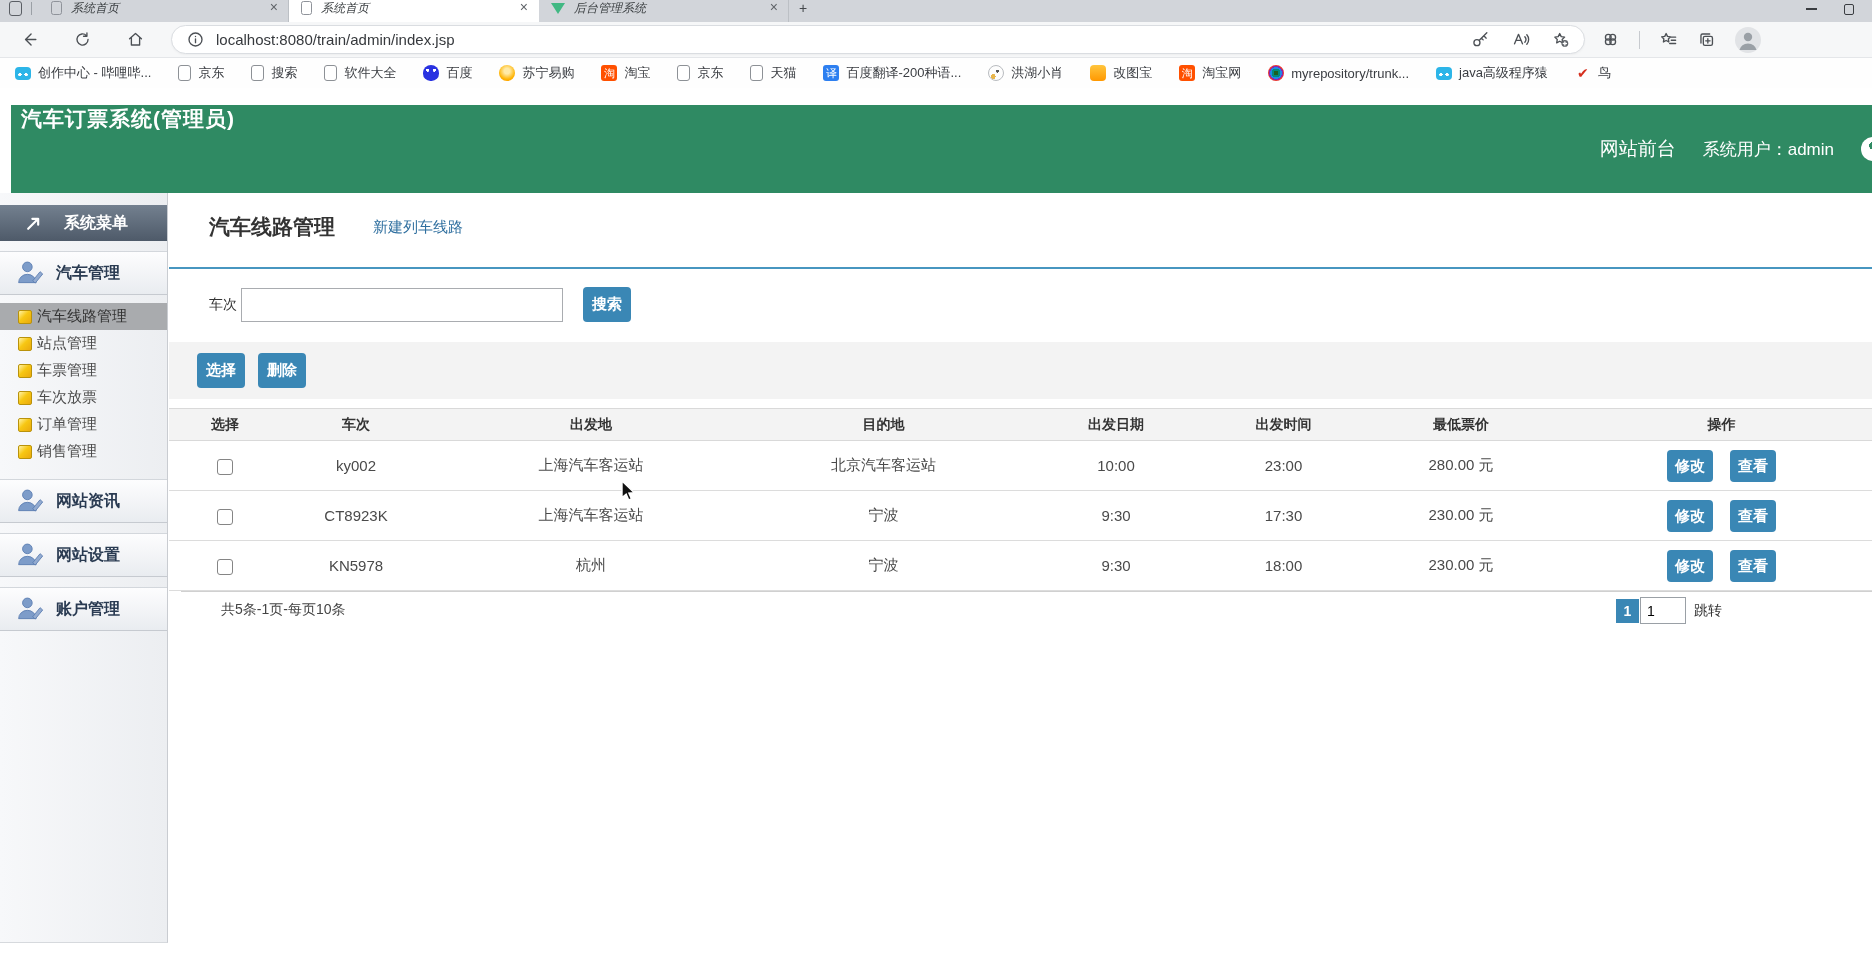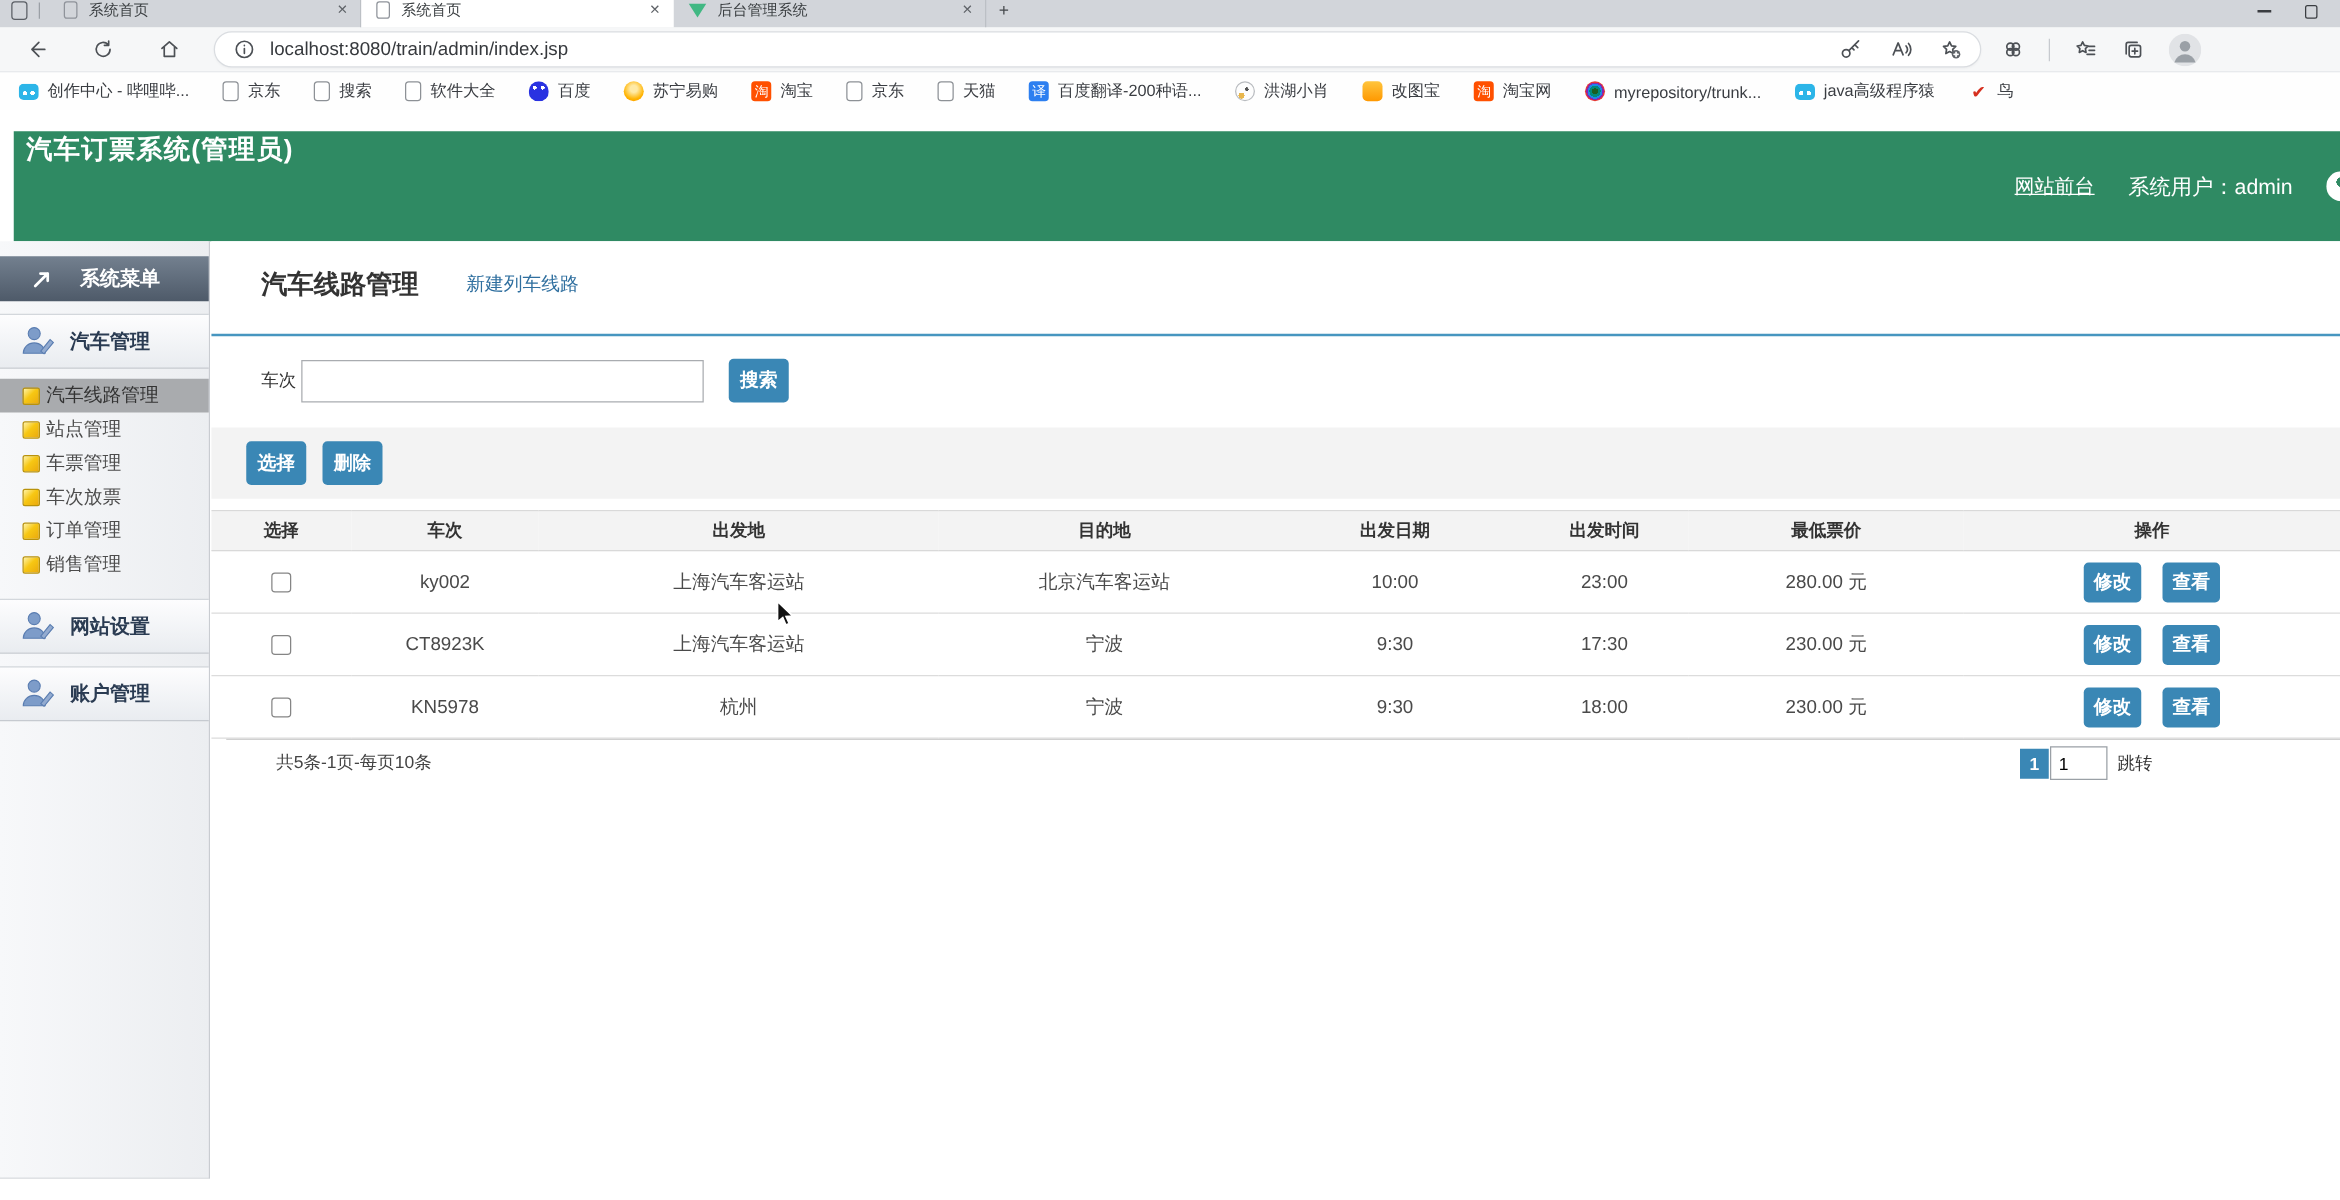--- a/index.html
+++ b/index.html
@@ -8,21 +8,21 @@
 .screen { position:relative; width:1872px; height:960px; overflow:hidden; background:#fff; }
 
 
 .tabstrip { position:absolute; top:0; left:0; right:0; height:22px; background:#d2d5da; display:flex; align-items:flex-start; }
 .ts-left { display:flex; align-items:flex-start; padding:1px 7px 0 9px; gap:9px; }
 .tab-actions-ic { width:13px; height:15px; border:1.6px solid #5a5e64; border-radius:3px; }
 .ts-divider { width:1px; height:13px; background:#9ba0a6; margin-top:1px; }
 .tabs { display:flex; align-items:flex-start; height:22px; }
 .tab { width:250px; height:22px; display:flex; align-items:flex-start; padding:1px 10px 0 12px; gap:9px; font-size:12px; color:#3c4043; position:relative; border-right:1px solid #bcc0c5; cursor:default; }
 .tab.active { background:#fff; border-right:1px solid transparent; }
-.tab-label { line-height:15px; white-space:nowrap; overflow:hidden; flex:1; }
+.tab-label { line-height:15px; white-space:nowrap; overflow:hidden; flex:1;font-style:italic; }
 .tab-close { line-height:13px; font-size:14px; color:#5f6368; }
 .tab-close::before { content:"×"; }
 .tab-favicon { flex:0 0 auto; }
 .tab-favicon[data-icon="page"] { width:11px; height:14px; border:1.5px solid #8f939a; border-radius:2.5px; }
 .tab-favicon[data-icon="vue"] { width:0; height:0; border-left:7px solid transparent; border-right:7px solid transparent; border-top:11px solid #41b883; margin-top:2px; }
 .newtab-btn { margin:0 0 0 10px; font-size:14px; line-height:15px; color:#44474b; padding-top:1px; }
 .newtab-btn::before { content:"+"; }
 .win-controls { margin-left:auto; display:flex; align-items:flex-start; gap:27px; padding:4px 18px 0 0; }
 .win-min { width:11px; height:2px; background:#3a3d41; margin-top:4px; }
 .win-restore { width:10px; height:11px; border:1.6px solid #3a3d41; border-radius:2px; }
@@ -55,21 +55,21 @@
   background-image:radial-gradient(circle 1.5px at 60% 38%, #555 95%, transparent), radial-gradient(circle 2.5px at 30% 75%, #e8b64c 95%, transparent); }
 .bm-icon[data-icon="orange"] { background:linear-gradient(180deg,#ffc53d,#ff9800); border-radius:4px; }
 .bm-icon[data-icon="peacock"] { border-radius:50%; background:radial-gradient(circle, #1b5e20 0 2.5px, #00897b 2.5px 4.5px, #1e88e5 4.5px 6px, #8e24aa 6px 7px, #e53935 7px 8px); }
 .bm-icon[data-icon="red-bird"] { color:#d6301f; font-weight:bold; font-size:14px; }
 .bm-icon[data-icon="red-bird"]::after { content:"✔"; }
 
 
 .appheader { position:absolute; top:105px; left:11px; right:0; height:88px; background:#2f8a63; color:#fff; display:flex; padding-left:10px; }
 .app-title { font-size:21px; font-weight:bold; letter-spacing:1px; }
 .app-right { margin-left:auto; display:flex; align-items:center; gap:27px; }
-.front-link { font-size:16px; cursor:pointer;text-decoration:underline; }
+.front-link { font-size:19px; cursor:pointer; }
 .user-label { font-size:17px; }
 .header-avatar { width:24px; height:24px; border-radius:50%; background:#fff; margin-right:-13px; flex:0 0 auto;
   background-image:radial-gradient(circle 4px at 50% 36%, #2f8a63 95%, transparent); }
 
 
 .bodyarea { position:absolute; top:193px; left:0; right:0; bottom:0; }
 .sidebar { position:absolute; left:0; top:0; width:168px; height:750px; background:linear-gradient(90deg,#f7f8fa 0%,#eceef1 100%); border-right:1px solid #c9ccd1; border-bottom:1px solid #d6d9dd; }
 .menu-header { margin-top:12px; height:36px; background:linear-gradient(180deg,#73808f,#4e5a69); display:flex; align-items:center; gap:20px; padding-left:24px; color:#fff; font-weight:bold; font-size:16px; }
 .menu-header svg { width:20px; height:20px; fill:none; stroke:#fff; stroke-width:2.6; stroke-linecap:round; stroke-linejoin:round; }
 .side-section { margin-top:10px; height:44px; background:linear-gradient(180deg,#fdfdfe,#e9ecf0); border-top:1px solid #d3d7dc; border-bottom:1px solid #c6cad0; display:flex; align-items:center; gap:12px; padding-left:16px; font-size:16px; font-weight:bold; color:#2a3b52; cursor:pointer; }
@@ -319,20 +319,28 @@
           <div class="submenu-item">
           <span class="yellow-ic"></span>
           <span>订单管理</span>
         </div>
           <div class="submenu-item">
           <span class="yellow-ic"></span>
           <span>销售管理</span>
         </div>
         </div>
 
+      <div class="side-section">
+        <svg class="person-ic" viewBox="0 0 32 32">
+            <circle cx="13" cy="9" r="5.5" fill="#7d9cc9" stroke="#5a7db1"></circle>
+            <path d="M3 27 a10 9.5 0 0 1 20 0 z" fill="#7d9cc9" stroke="#5a7db1"></path>
+            <path d="M19 25 L27.5 14.5 l3 2.6 L22 27.5 z" fill="#93abd0" stroke="#5a7db1"></path>
+          </svg>
+        <span>网站资讯</span>
+      </div>
 
       <div class="side-section">
         <svg class="person-ic" viewBox="0 0 32 32">
             <circle cx="13" cy="9" r="5.5" fill="#7d9cc9" stroke="#5a7db1"></circle>
             <path d="M3 27 a10 9.5 0 0 1 20 0 z" fill="#7d9cc9" stroke="#5a7db1"></path>
             <path d="M19 25 L27.5 14.5 l3 2.6 L22 27.5 z" fill="#93abd0" stroke="#5a7db1"></path>
           </svg>
         <span>网站设置</span>
       </div>
 

